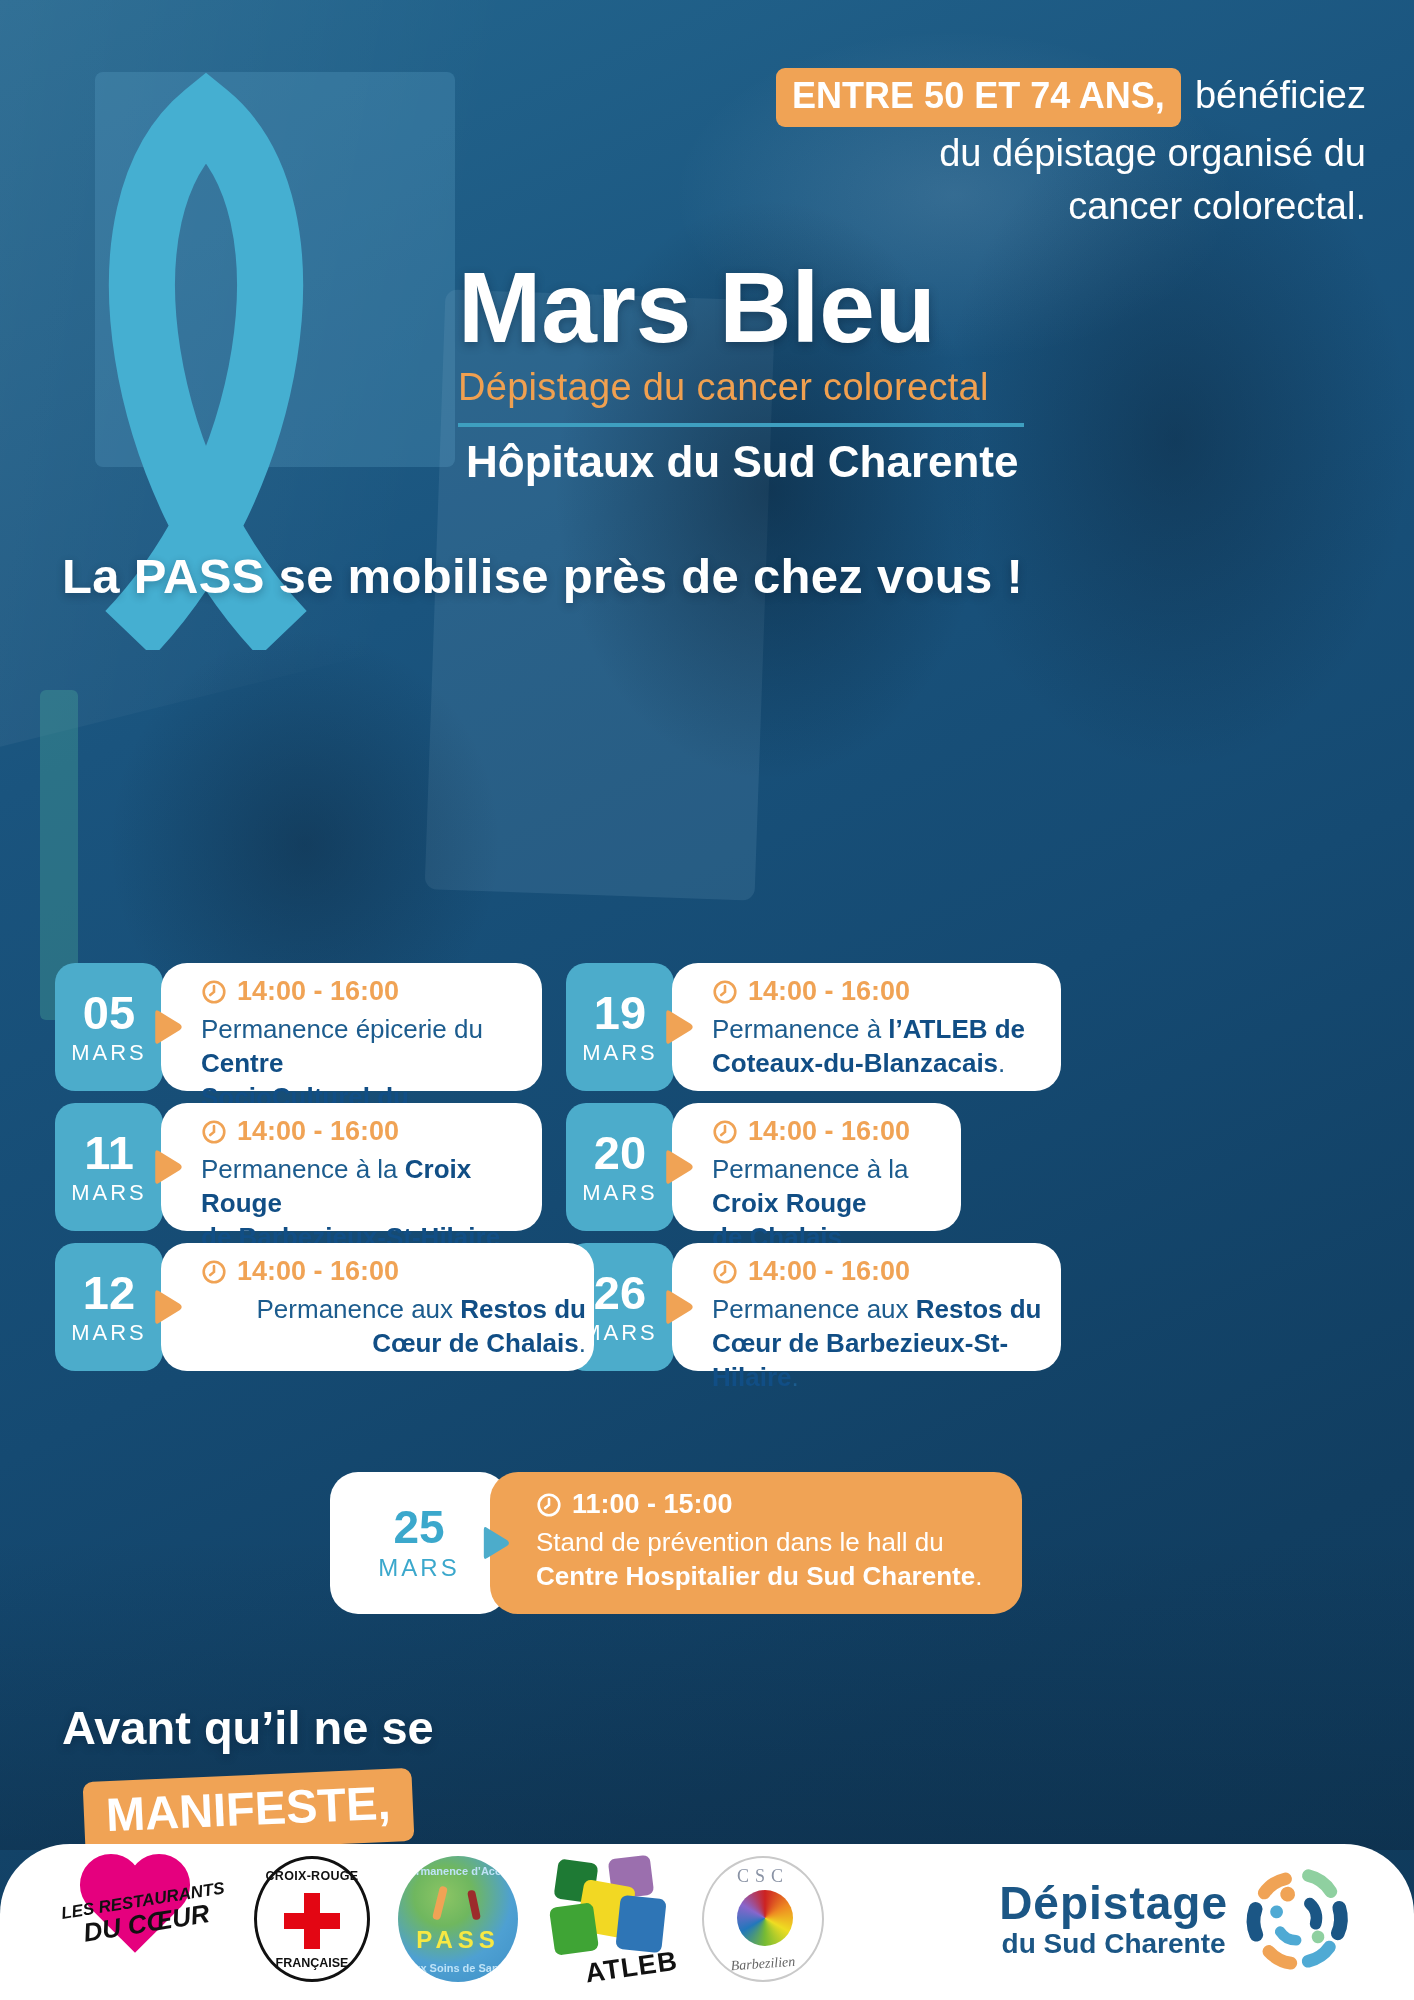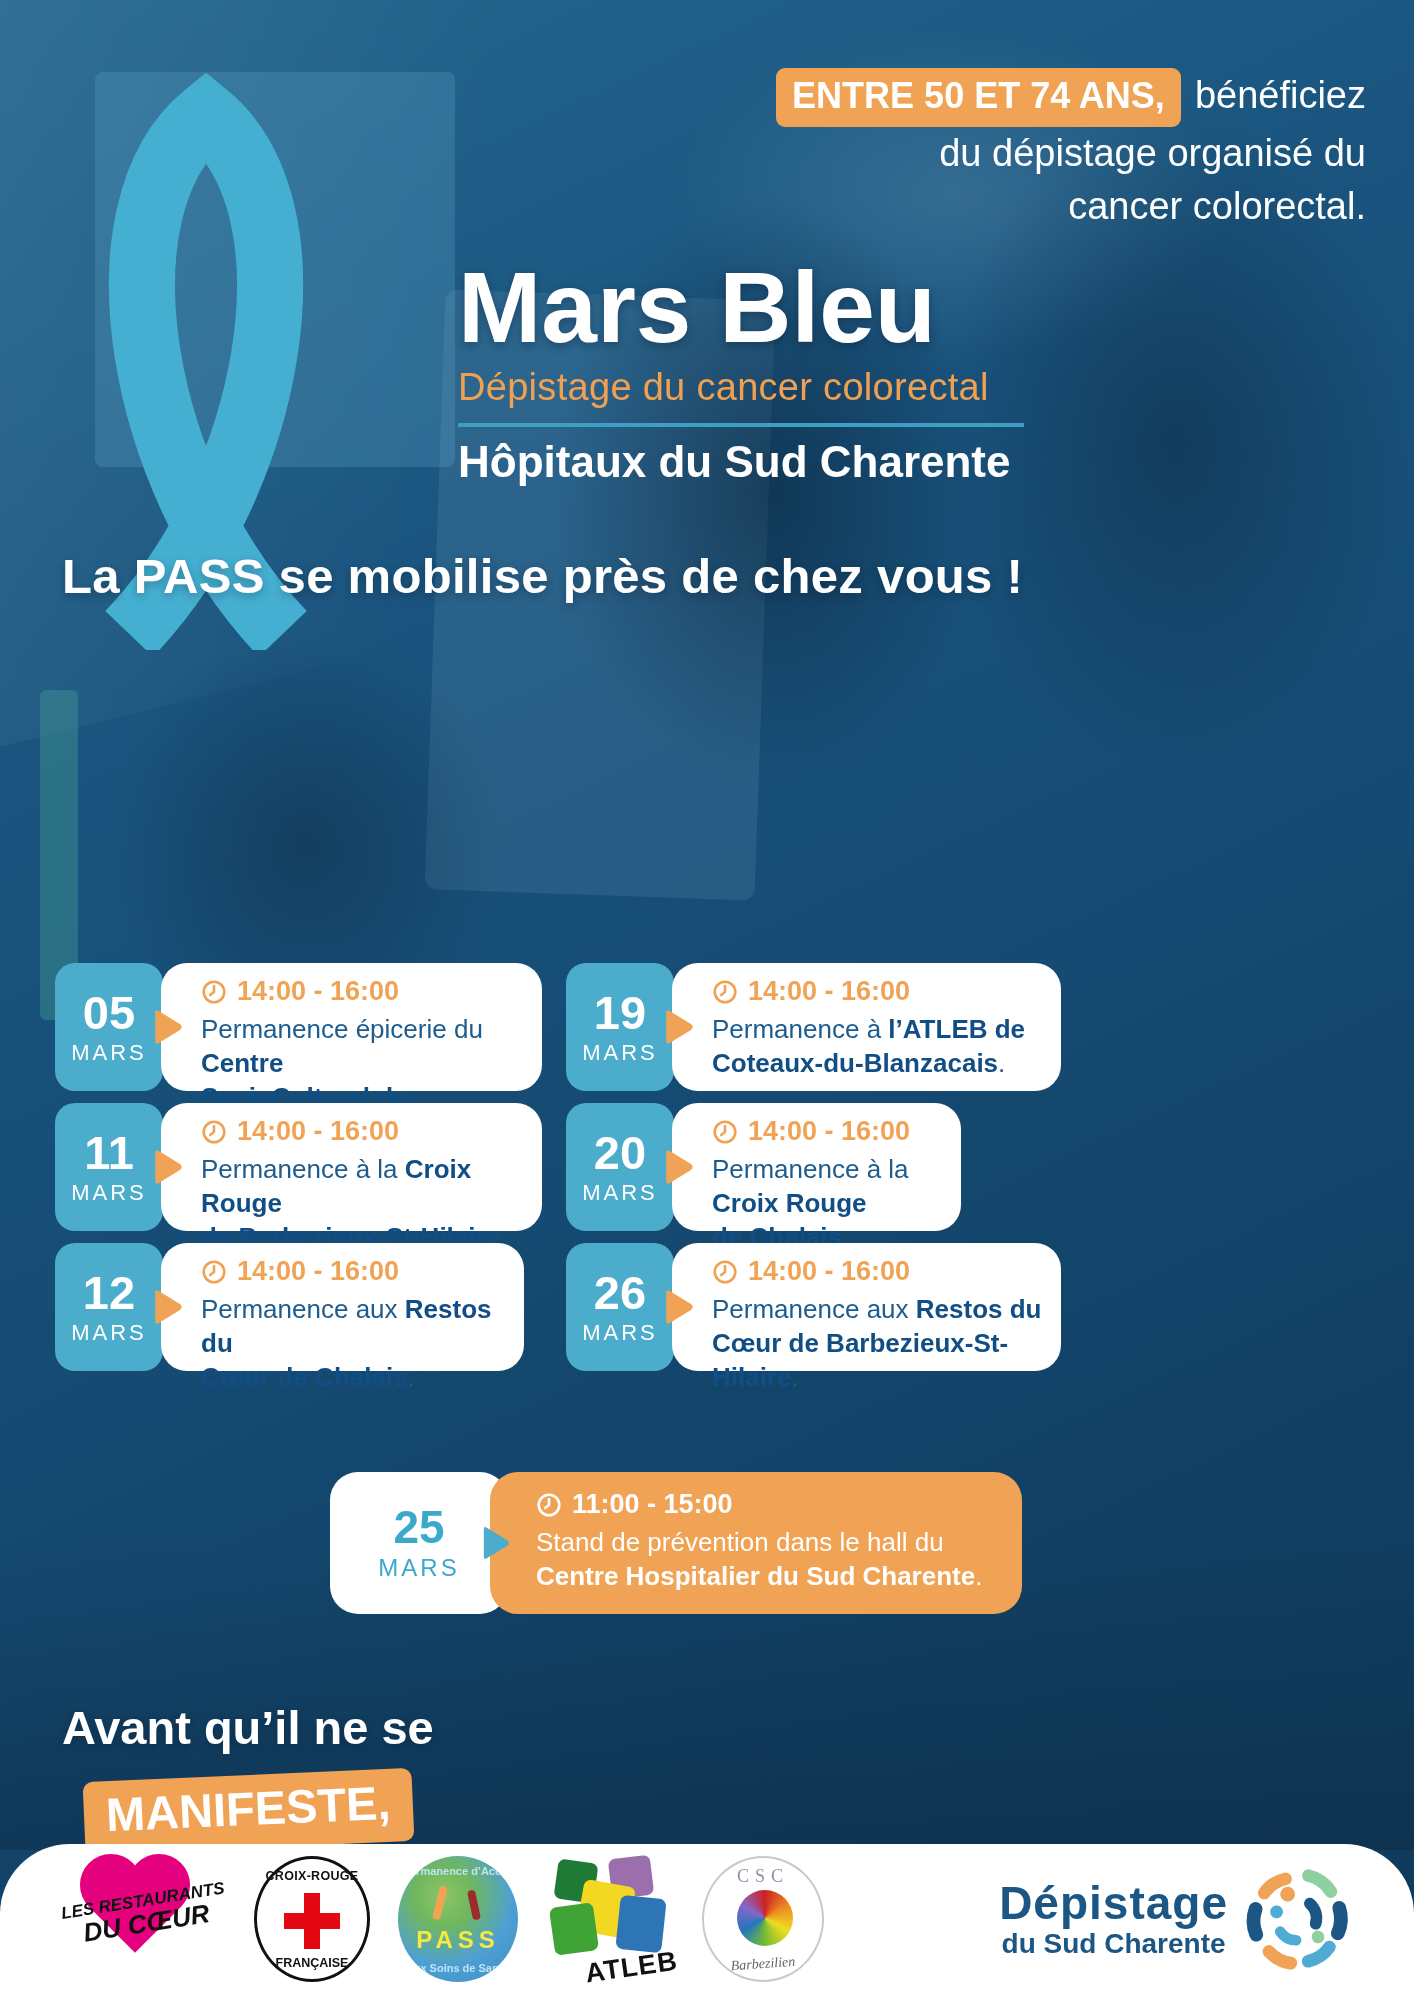--- a/index.html
+++ b/index.html
@@ -41,38 +41,38 @@
     color:#fff; font-size:38px; line-height:53px; font-weight:400; }
   .top-banner .badge { display:inline-block; background:#F0A355; color:#fff;
     border-radius:9px; padding:1px 16px 5px; font-weight:700; font-size:36px; margin-right:14px; }
 
   
   .header-block { position:absolute; left:458px; top:256px; width:566px; }
   .main-title { color:#fff; font-size:100px; font-weight:800; letter-spacing:0;
     line-height:1.02; text-shadow:0 3px 10px rgba(0,20,40,.35); white-space:nowrap; }
   .subtitle { margin-top:8px; color:#F0A050; font-size:38px; font-weight:400; letter-spacing:.3px; }
   .divider { margin-top:14px; width:100%; height:4px; background:#3E9FC0; }
-  .org-title { margin-top:10px; color:#fff; font-size:44px; font-weight:700; white-space:nowrap; }
+  .org-title { margin-top:10px; color:#fff; font-size:44px; font-weight:700; white-space:nowrap;margin-left:8px; }
 
   
   .intro-heading { position:absolute; left:62px; top:548px; color:#fff;
     font-size:49px; font-weight:800; letter-spacing:.3px; white-space:nowrap;
     text-shadow:0 3px 8px rgba(0,20,40,.30); }
   .intro-body { position:absolute; left:86px; top:616px; color:#fff;
     font-size:31px; line-height:44px; font-weight:400; }
   .intro-body .b { font-weight:700; }
 
   
   .cards { position:absolute; left:55px; top:963px; width:1006px; height:420px; }
   .card { position:absolute; height:128px; }
   .c0 { left:0;     top:0;     width:487px; }
   .c1 { left:511px; top:0;     width:495px; }
   .c2 { left:0;     top:140px; width:487px; }
   .c3 { left:511px; top:140px; width:395px; }
-  .c4 { left:0;     top:280px; width:469px; }
+  .c4 { left:0;     top:280px; width:539px;text-align:right; }
   .c5 { left:511px; top:280px; width:495px; }
 
   .datebox { position:absolute; left:0; top:0; width:108px; height:128px;
     background:#4CACCB; border-radius:20px; color:#fff; z-index:1;
     display:flex; flex-direction:column; align-items:center; justify-content:center; }
   .datebox .day { font-size:47px; font-weight:700; line-height:1; }
   .datebox .month { font-size:22px; font-weight:400; letter-spacing:3px; margin-top:4px; }
 
   .card-white { position:absolute; left:106px; right:0; top:0; bottom:0;
     background:#fff; border-radius:26px; padding:13px 8px 8px 40px; z-index:2; }

